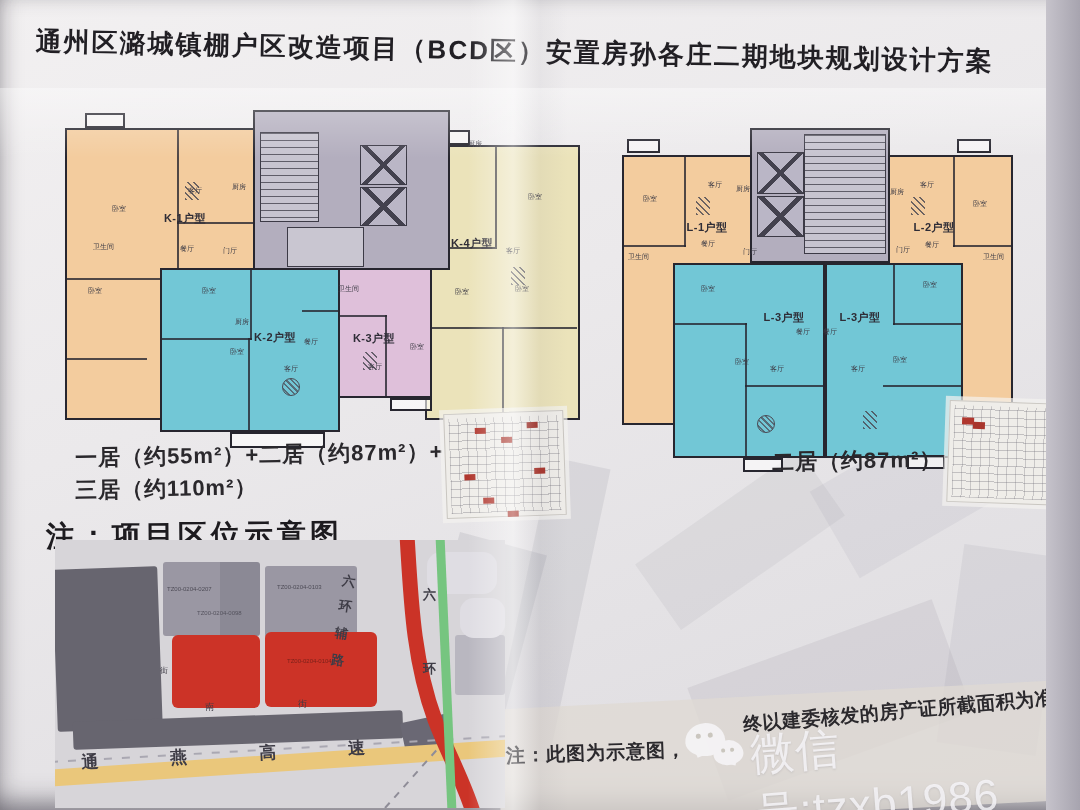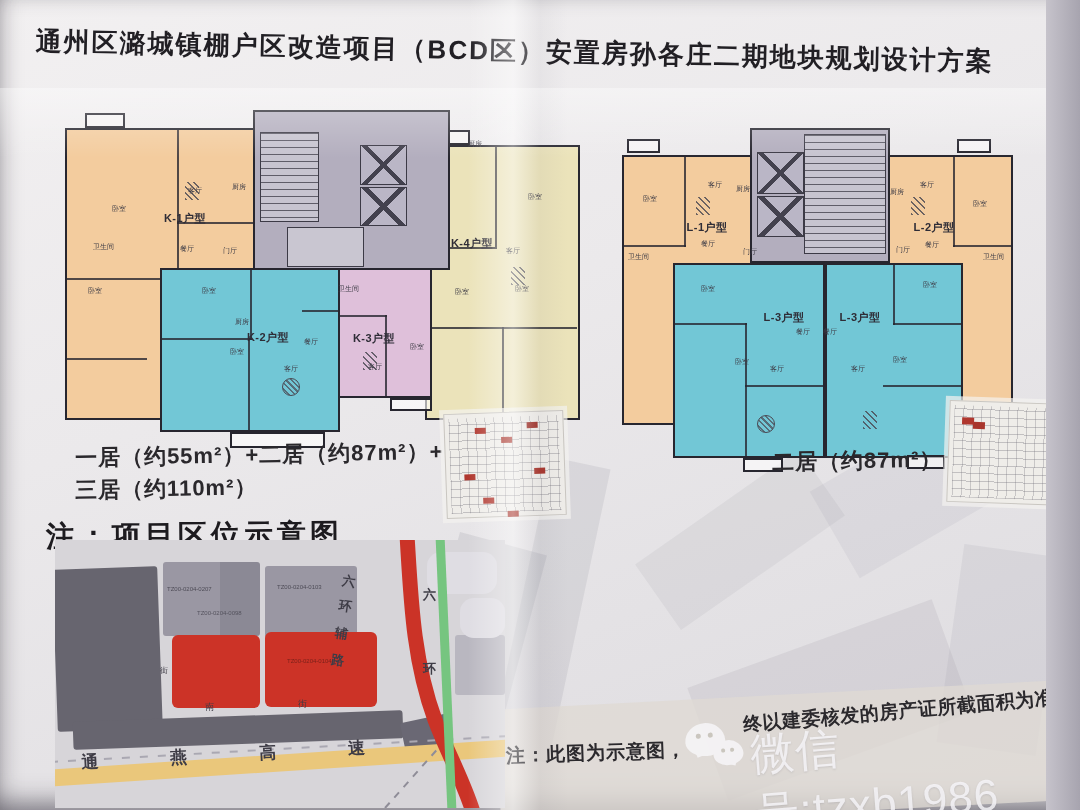--- a/index.html
+++ b/index.html
@@ -133,21 +133,21 @@
     <div class="topbox" style="left:372px;top:25px;width:38px;height:15px;"></div>
 
     <div class="core" style="left:193px;top:5px;width:197px;height:160px;">
       <div class="stairs" style="left:5px;top:20px;width:57px;height:88px;"></div>
       <div class="lift" style="left:105px;top:33px;width:45px;height:38px;"></div>
       <div class="lift" style="left:105px;top:75px;width:45px;height:37px;"></div>
       <div class="vest" style="left:32px;top:115px;width:75px;height:38px;"></div>
     </div>
 
     <span class="unit-label" style="left:93px;top:106px;">K-1户型</span>
-    <span class="unit-label" style="left:176px;top:225px;">K-2户型</span>
+    <span class="unit-label" style="left:183px;top:225px;">K-2户型</span>
     <span class="unit-label" style="left:282px;top:226px;">K-3户型</span>
     <span class="unit-label" style="left:380px;top:131px;">K-4户型</span>
   <span class="lbl" style="left: 52px; top: 100px;">卧室</span>
       <span class="lbl" style="left: 128px; top: 82px;">客厅</span>
       <span class="lbl" style="left: 172px; top: 78px;">厨房</span>
       <span class="lbl" style="left: 120px; top: 140px;">餐厅</span>
       <span class="lbl" style="left: 163px; top: 142px;">门厅</span>
       <span class="lbl" style="left: 33px; top: 138px;">卫生间</span>
       <span class="lbl" style="left: 28px; top: 182px;">卧室</span>
       <span class="lbl" style="left: 142px; top: 182px;">卧室</span>

